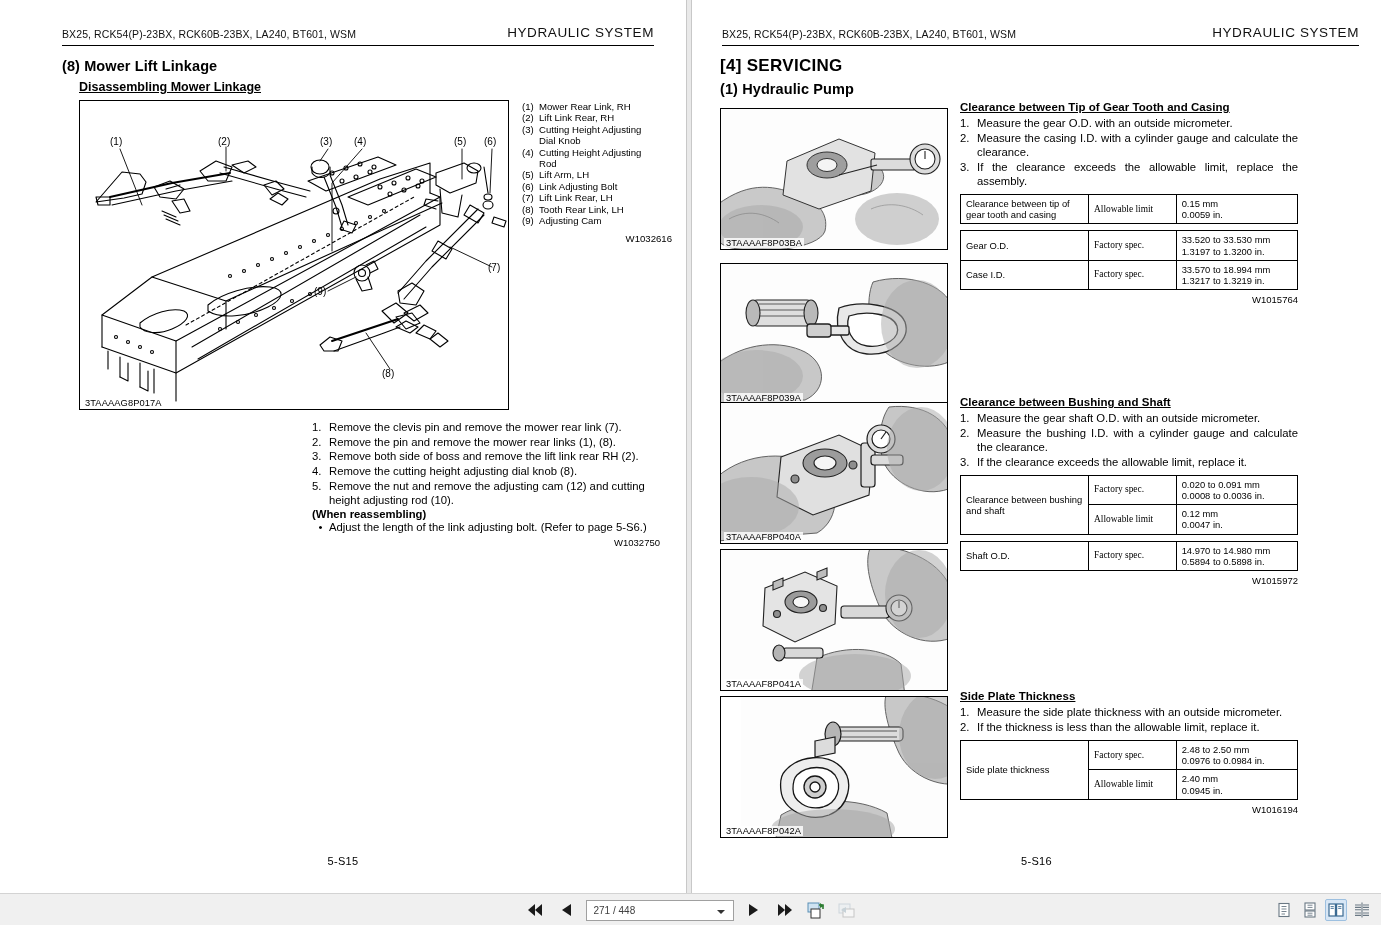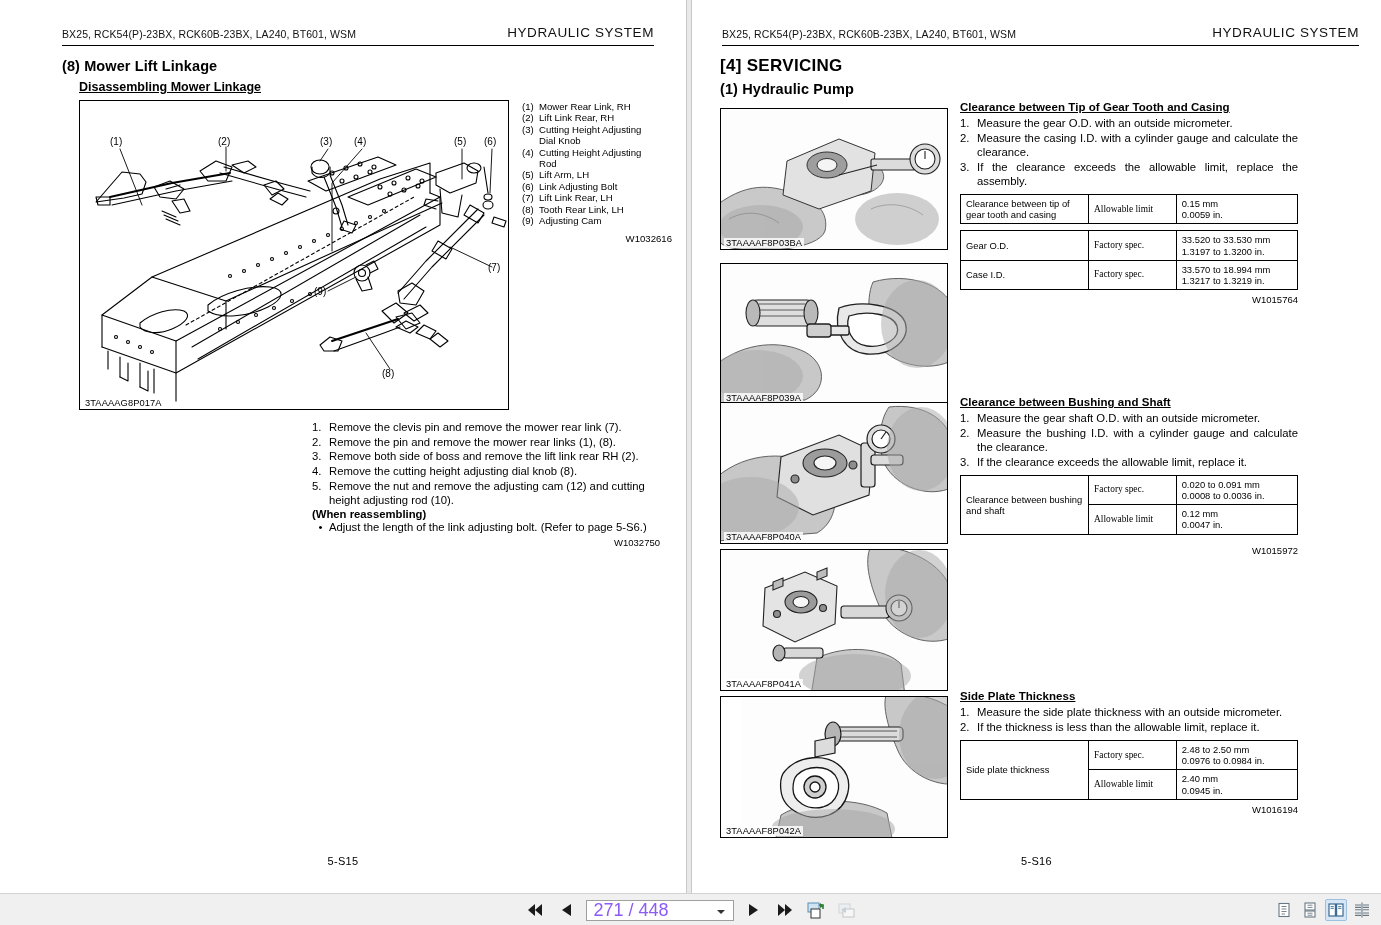--- a/index.html
+++ b/index.html
@@ -102,21 +102,21 @@
     width: 22px; height: 22px; display: flex; align-items: center; justify-content: center;
     background: transparent; border: 1px solid transparent; cursor: pointer; color: #1a1a1a;
   }
   .tbtn.sel { background: #d7e6f5; border: 1px solid #9dc0e0; border-radius: 2px; }
   .tbtn.dim { opacity: 0.42; }
   .pagebox {
     width: 148px; height: 21px; background: #fff; border: 1px solid #a0a0a0;
     display: flex; align-items: center; position: relative;
   }
   .pagebox .val {
-    font-size: 18px; color: #8b5cf6; padding-left: 7px; font-family: "Liberation Sans", sans-serif;
+    font-size: 10px; color: #404040; padding-left: 7px; font-family: "Liberation Sans", sans-serif;
   }
   .pagebox .caret {
     position: absolute; right: 8px; top: 9px;
     width: 0; height: 0; border-left: 4px solid transparent; border-right: 4px solid transparent;
     border-top: 4px solid #333;
   }
 </style>
 </head>
 <body>
 
@@ -598,20 +598,28 @@
             <td class="c3">
               <div>0.12 mm</div>
               <div>0.0047 in.</div>
             </td>
           </tr>
         </tbody>
           </table>
         <div class="gapbox"></div>
         <table class="spec">
           <tbody>
+              <tr>
+            <td class="c1">Shaft O.D.</td>
+            <td class="c2">Factory spec.</td>
+            <td class="c3">
+              <div>14.970 to 14.980 mm</div>
+              <div>0.5894 to 0.5898 in.</div>
+            </td>
+          </tr>
         </tbody>
           </table>
         <div class="tbl-code">W1015972</div>
       </div>
 
       <div style="position:absolute; left:268px; top:690px; width:338px;">
         <div class="h-small-title">Side Plate Thickness</div>
         <div class="numlist justified" style="margin-top:3px;">
           <div class="li">
               <span class="n">1.</span>

